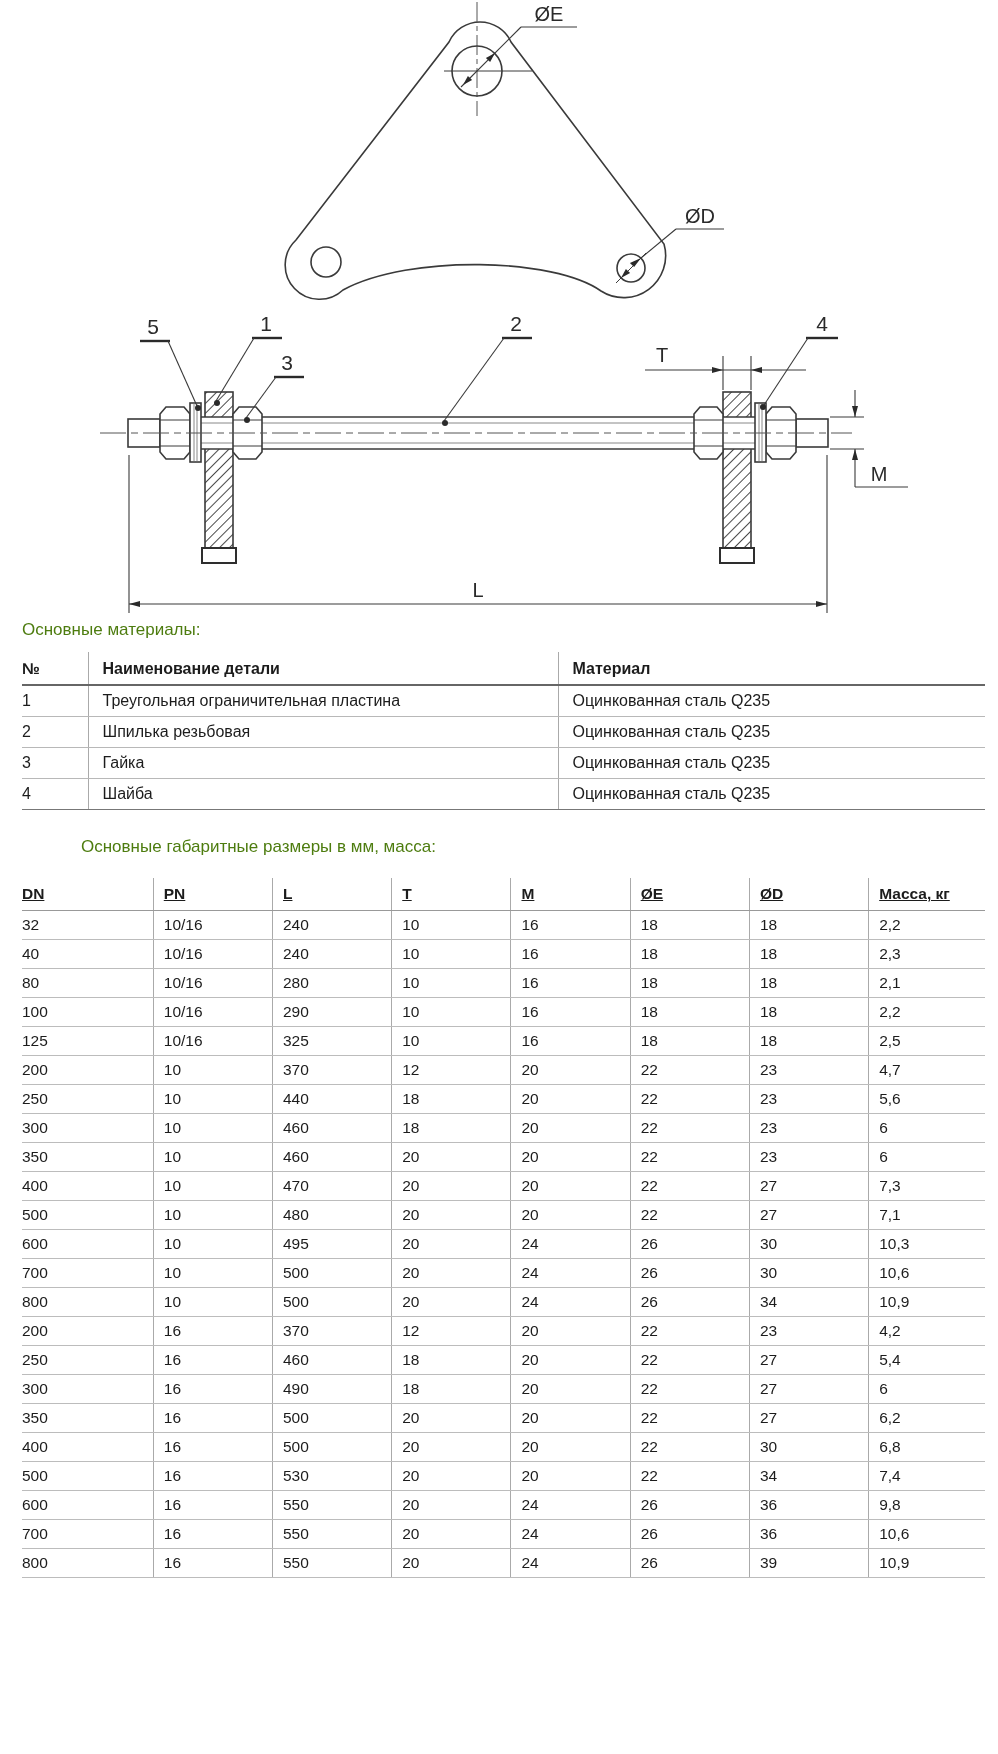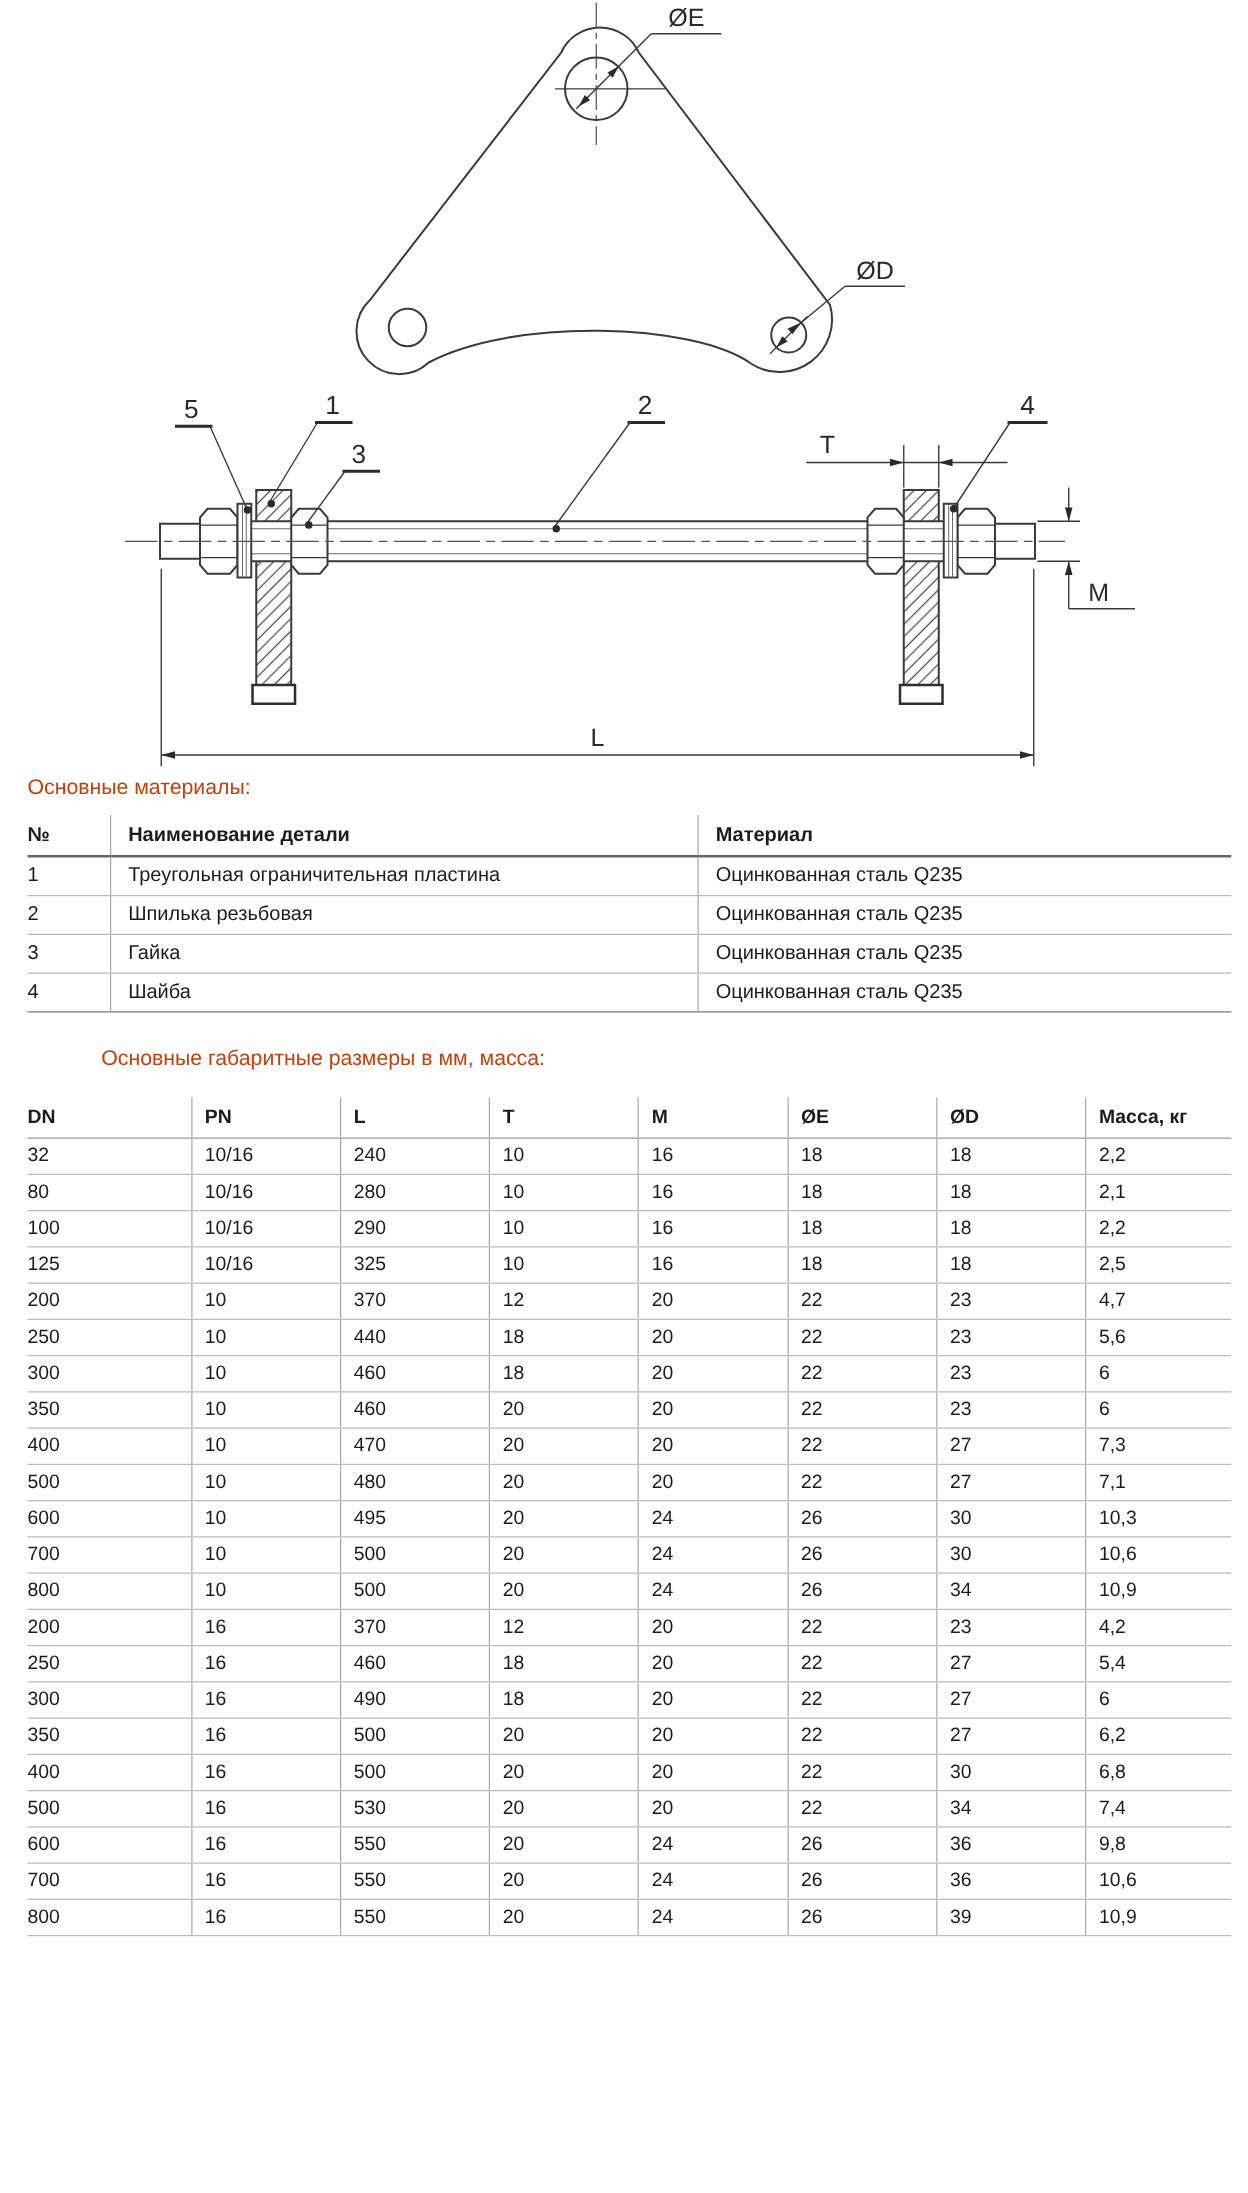--- a/index.html
+++ b/index.html
@@ -3,21 +3,21 @@
 <meta charset="utf-8">
 <style>
   html,body{margin:0;padding:0;background:#fff;}
   body{
     width:998px;height:1754px;overflow:hidden;
     font-family:"Liberation Sans", sans-serif;
     color:#1c1c1c;
   }
   .drawing{display:block;}
   .caption{
-    font-size:17px;color:#c2410c;margin:2px 0 0 22px;line-height:20px;
+    font-size:17px;color:#4d7c0f;margin:2px 0 0 22px;line-height:20px;
   }
   .caption.indent{margin-left:81px;margin-top:27px;}
   table{border-collapse:collapse;table-layout:fixed;}
   
   .materials{margin:12px 0 0 22px;width:963px;}
   .materials th,.materials td{
     text-align:left;font-size:16px;padding:6px 4px 6px 0;vertical-align:middle;
   }
   .materials th{font-weight:bold;border-bottom:2px solid #666;padding-top:8px;}
   .materials td{border-bottom:1px solid #b8b8b8;}
@@ -27,21 +27,21 @@
     border-left:1px solid #aaa;padding-left:14px;
   }
   .materials col.c-num{width:66px;}
   .materials col.c-name{width:470px;}
   .materials col.c-mat{width:427px;}
   
   .dims{margin:21px 0 0 22px;width:963px;}
   .dims th,.dims td{
     text-align:left;font-size:15.5px;padding:5px 3px 5px 0;vertical-align:middle;
   }
-  .dims th{font-weight:bold;border-bottom:1px solid #999;padding-top:7px;padding-bottom:7px;}
+  .dims th{font-weight:bold;border-bottom:1px solid #999;padding-top:7px;padding-bottom:7px;text-decoration:underline;}
   .dims td{border-bottom:1px solid #bcbcbc;}
   .dims th:not(:first-child),.dims td:not(:first-child){
     border-left:1px solid #aaa;padding-left:10px;
   }
   .dims col{width:119px;}
   .dims col:first-child{width:131px;}
   .dims col:last-child{width:116px;}
   
   .outline{fill:none;stroke:#3a3a3a;stroke-width:1.6;}
   .part{fill:#fff;stroke:#3a3a3a;stroke-width:1.6;}
@@ -277,20 +277,30 @@
         <td>32</td>
         <td>10/16</td>
         <td>240</td>
         <td>10</td>
         <td>16</td>
         <td>18</td>
         <td>18</td>
         <td>2,2</td>
       </tr>
       <tr>
+        <td>40</td>
+        <td>10/16</td>
+        <td>240</td>
+        <td>10</td>
+        <td>16</td>
+        <td>18</td>
+        <td>18</td>
+        <td>2,3</td>
+      </tr>
+      <tr>
         <td>80</td>
         <td>10/16</td>
         <td>280</td>
         <td>10</td>
         <td>16</td>
         <td>18</td>
         <td>18</td>
         <td>2,1</td>
       </tr>
       <tr>

